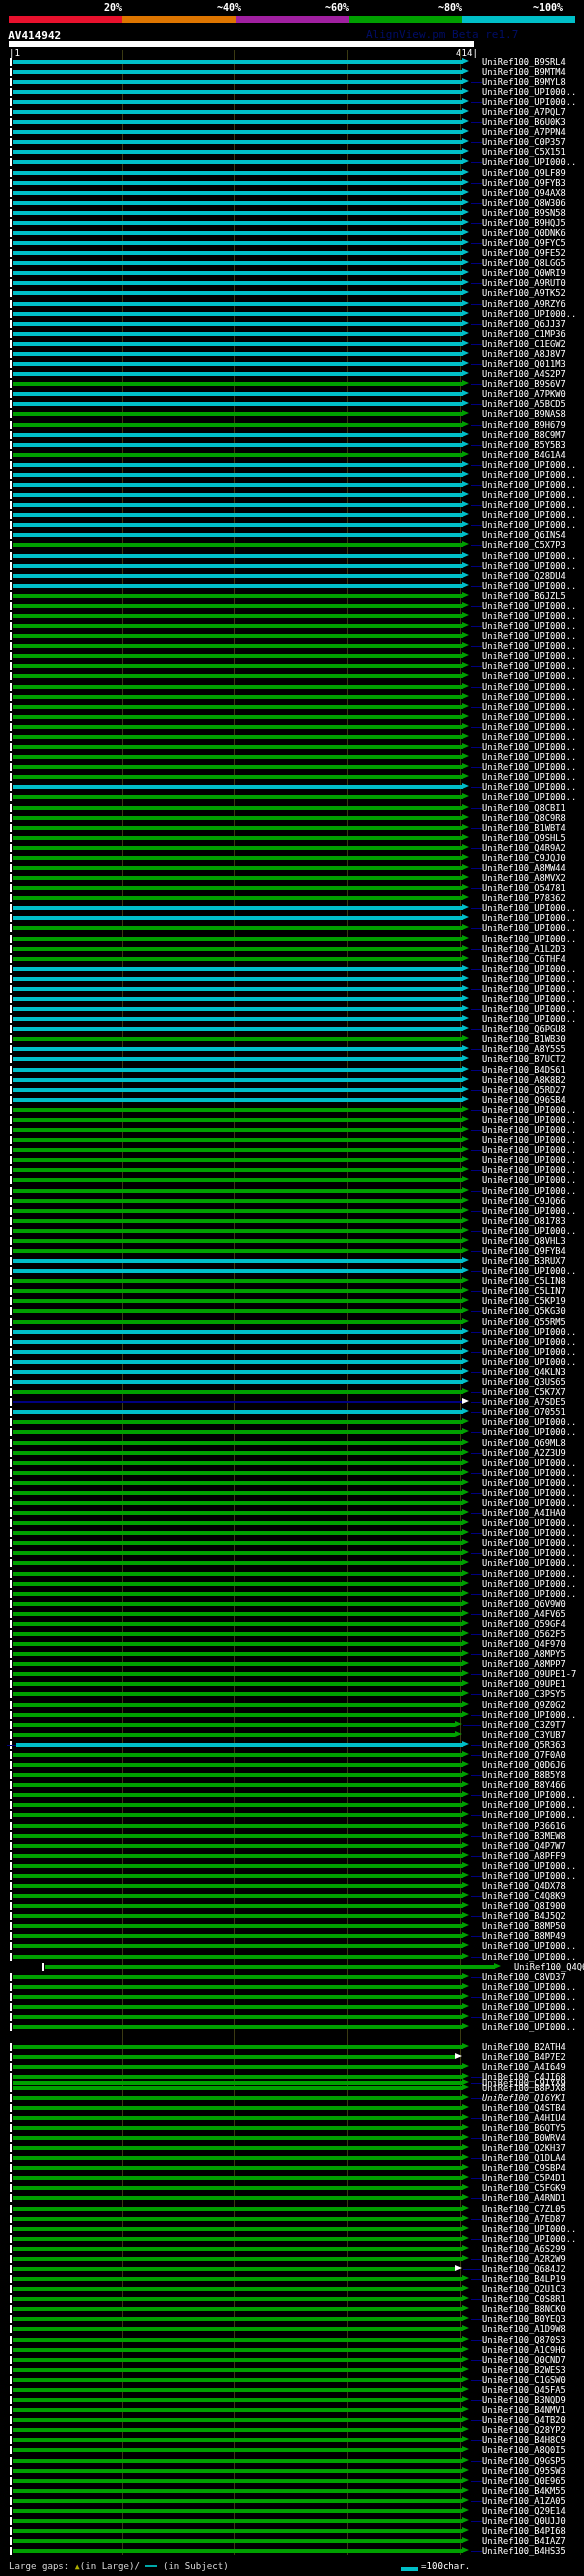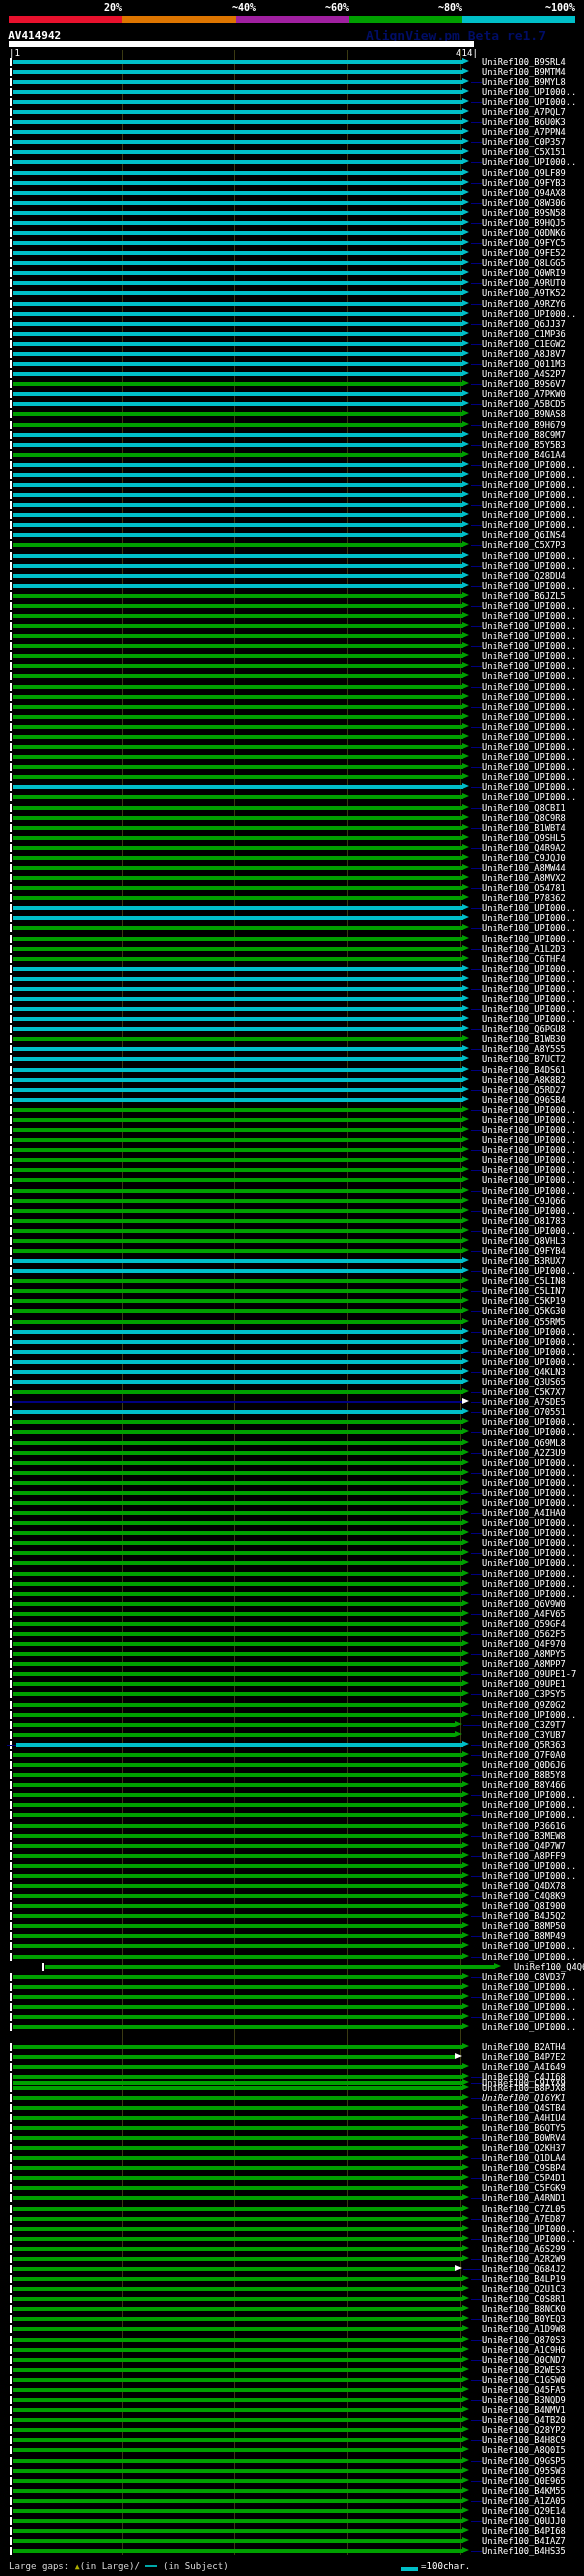--- a/index.html
+++ b/index.html
@@ -2,21 +2,21 @@
 <html style="font-size:14.6px"><head>
 <meta charset="utf-8">
 <style>
   html,body{margin:0;padding:0;background:#000;}
   #stage{position:relative;width:585px;height:2576px;background:#000;overflow:hidden;
          font-family:"DejaVu Sans Mono","Liberation Mono",monospace;}
   .key-label{position:absolute;top:1.8px;color:#fff;font-size:10px;font-weight:bold;white-space:pre;}
   #key-bar{position:absolute;left:9.1px;top:15.5px;width:566px;height:7.3px;display:flex;}
   #key-bar .seg{height:100%;flex:1;}
   #query-name{position:absolute;left:8.2px;top:29px;color:#fff;font-size:11px;font-weight:bold;}
-  #watermark{position:absolute;left:366px;top:28px;color:#000d66;font-size:13px;font-weight:bold;}
+  #watermark{position:absolute;left:366px;top:28px;color:#000d66;font-size:11px;font-weight:normal;}
   #query-bar{position:absolute;left:9.1px;top:41px;width:465px;height:5.5px;background:#fff;}
   .ruler-label{position:absolute;top:48px;color:#fff;font-size:9.1px;white-space:pre;}
   .gridline{position:absolute;top:50px;width:0.9px;height:2505px;background:#3a3a12;z-index:0;}
   #rows{position:absolute;left:1px;top:0;width:585px;height:2052px;z-index:1;}
   .hit-row{position:absolute;left:0;width:585px;height:10px;}
   .tick{position:absolute;left:9.1px;top:0.9px;width:1.8px;height:8.2px;background:#fff;}
   .bar{position:absolute;top:2.7px;height:4.6px;}
   .bar.navy{top:4.1px;height:1.8px;background:#000080;}
   .arrow{position:absolute;top:1.4px;width:0;height:0;border-top:3.7px solid transparent;border-bottom:3.7px solid transparent;}
   .tail{position:absolute;top:4.6px;height:1.8px;background:#000080;}
@@ -27,24 +27,24 @@
   #gap-triangle{color:#b0b000;font-size:8.2px;}
   #scale-swatch{position:absolute;left:401px;top:2567px;width:17.4px;height:3.7px;background:#00bfc8;}
   #scale-label{position:absolute;left:421px;top:2561px;color:#fff;font-size:9.1px;white-space:pre;}
 </style>
 </head>
 <body>
 
 <div id="stage">
 
   <span class="key-label" style="right:463px">20%</span>
-  <span class="key-label" style="right:329px">~40%</span>
+  <span class="key-label" style="right:344px">~40%</span>
   <span class="key-label" style="right:236px">~60%</span>
   <span class="key-label" style="right:123px">~80%</span>
-  <span class="key-label" style="right:10px">~100%</span>
+  <span class="key-label" style="right:22px">~100%</span>
 
   <div id="key-bar">
     <div class="seg" style="background: rgb(232, 17, 45);"></div>
     <div class="seg" style="background: rgb(221, 117, 0);"></div>
     <div class="seg" style="background: rgb(160, 32, 160);"></div>
     <div class="seg" style="background: rgb(0, 160, 0);"></div>
     <div class="seg" style="background: rgb(0, 191, 200);"></div>
   </div>
 
   <div id="watermark">AlignView.pm Beta re1.7</div>

